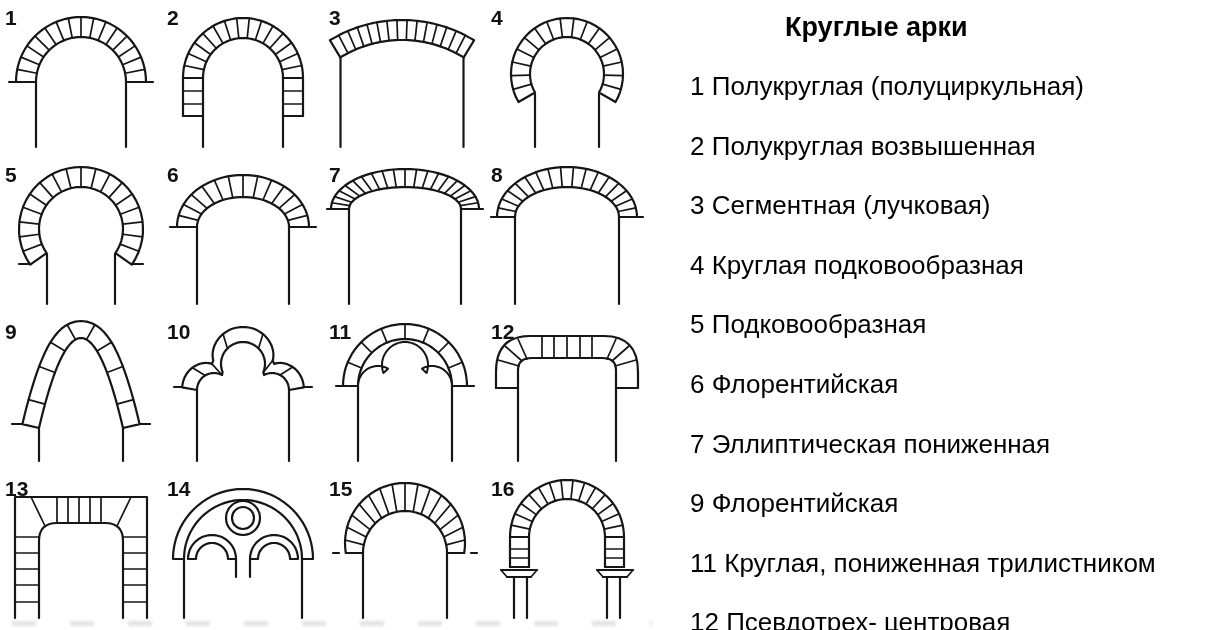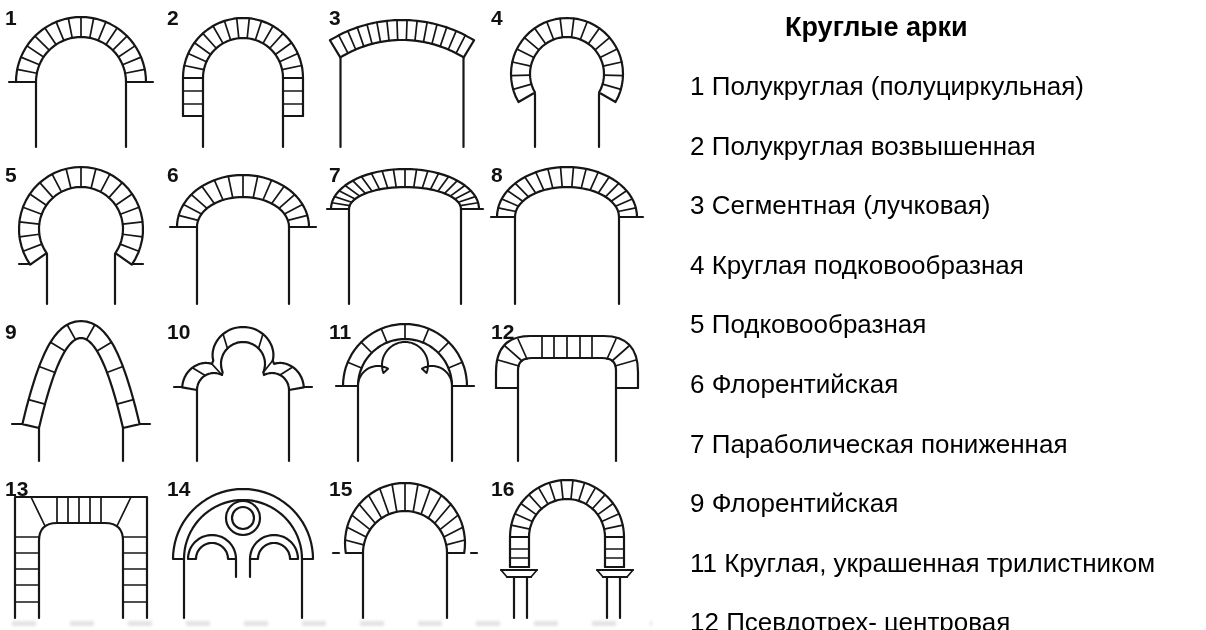--- a/index.html
+++ b/index.html
@@ -439,27 +439,27 @@
   <li><span>2</span> <span>Полукруглая возвышенная</span></li>
 
   <li><span>3</span> <span>Сегментная (лучковая)</span></li>
 
   <li><span>4</span> <span>Круглая подковообразная</span></li>
 
   <li><span>5</span> <span>Подковообразная</span></li>
 
   <li><span>6</span> <span>Флорентийская</span></li>
 
-  <li><span>7</span> <span>Параболическая пониженная</span></li>
+  <li><span>7</span> <span>Эллиптическая пониженная</span></li>
 
 
   <li><span>9</span> <span>Флорентийская</span></li>
 
 
-  <li><span>11</span> <span>Круглая, украшенная трилистником</span></li>
+  <li><span>11</span> <span>Круглая, пониженная трилистником</span></li>
 
   <li><span>12</span> <span>Псевдотрех- центровая</span></li>
 
 
   <li><span>14</span> <span>Венецианская</span></li>
 
 
 </ol>
   </aside>
   <div class="smudge"></div>

